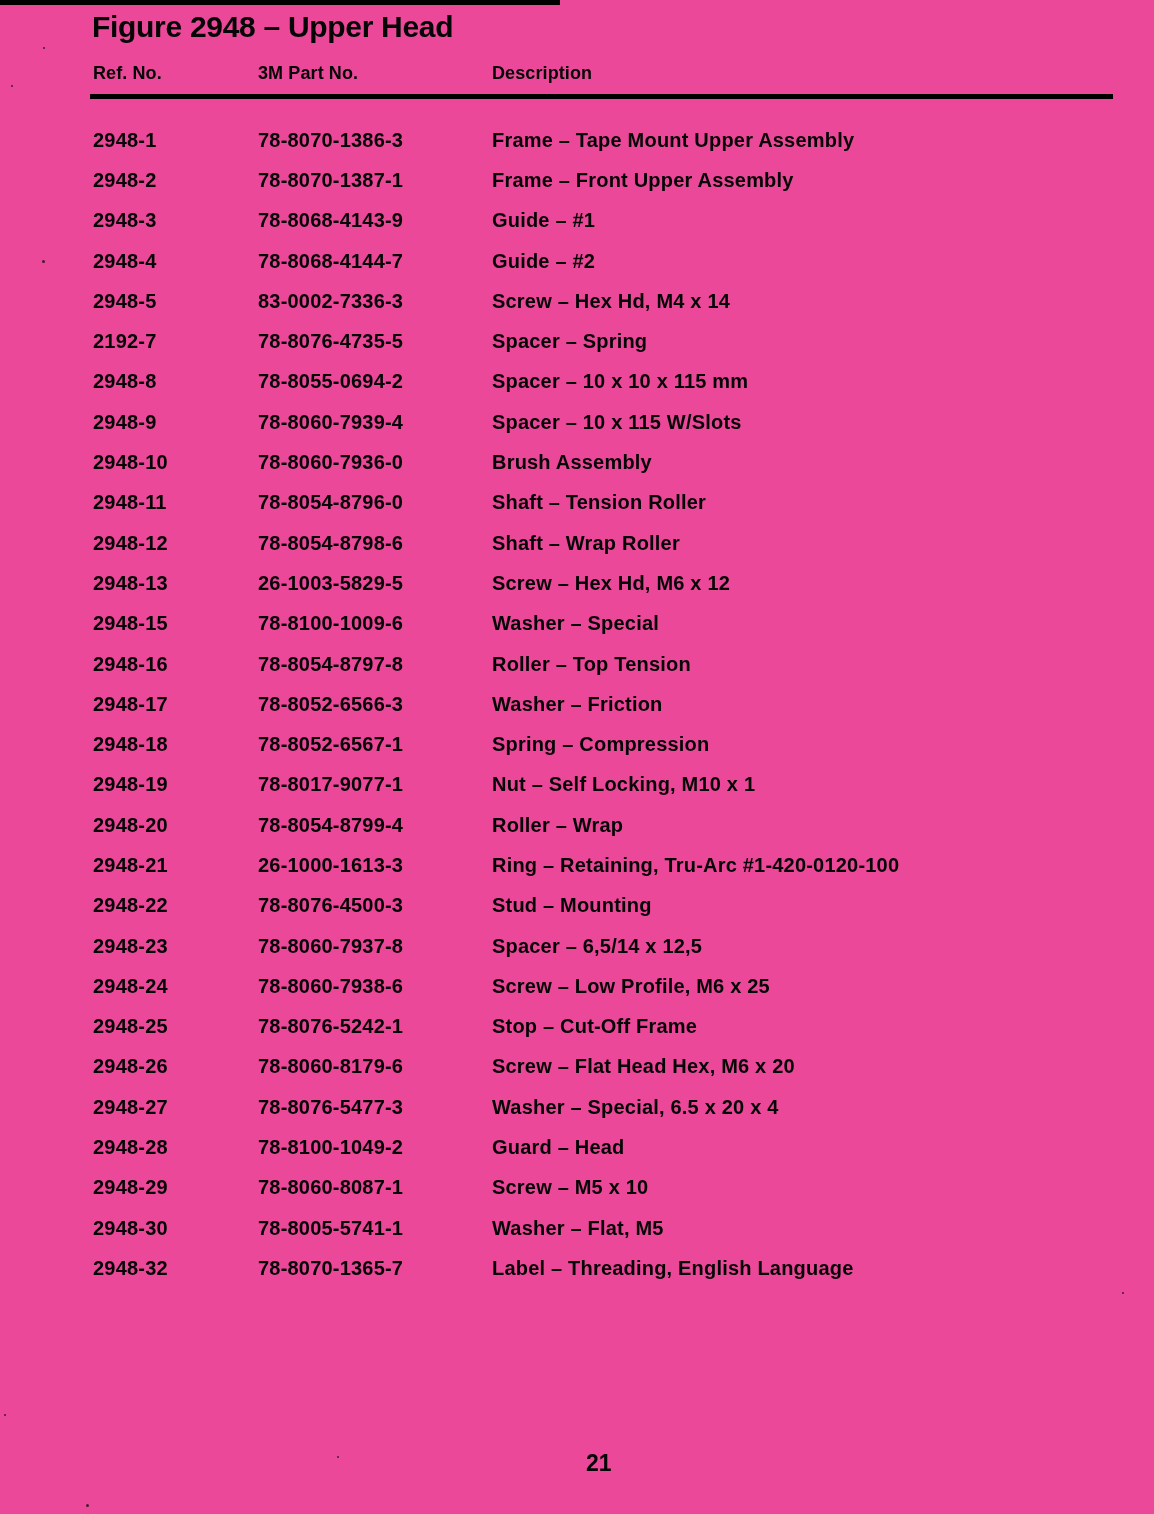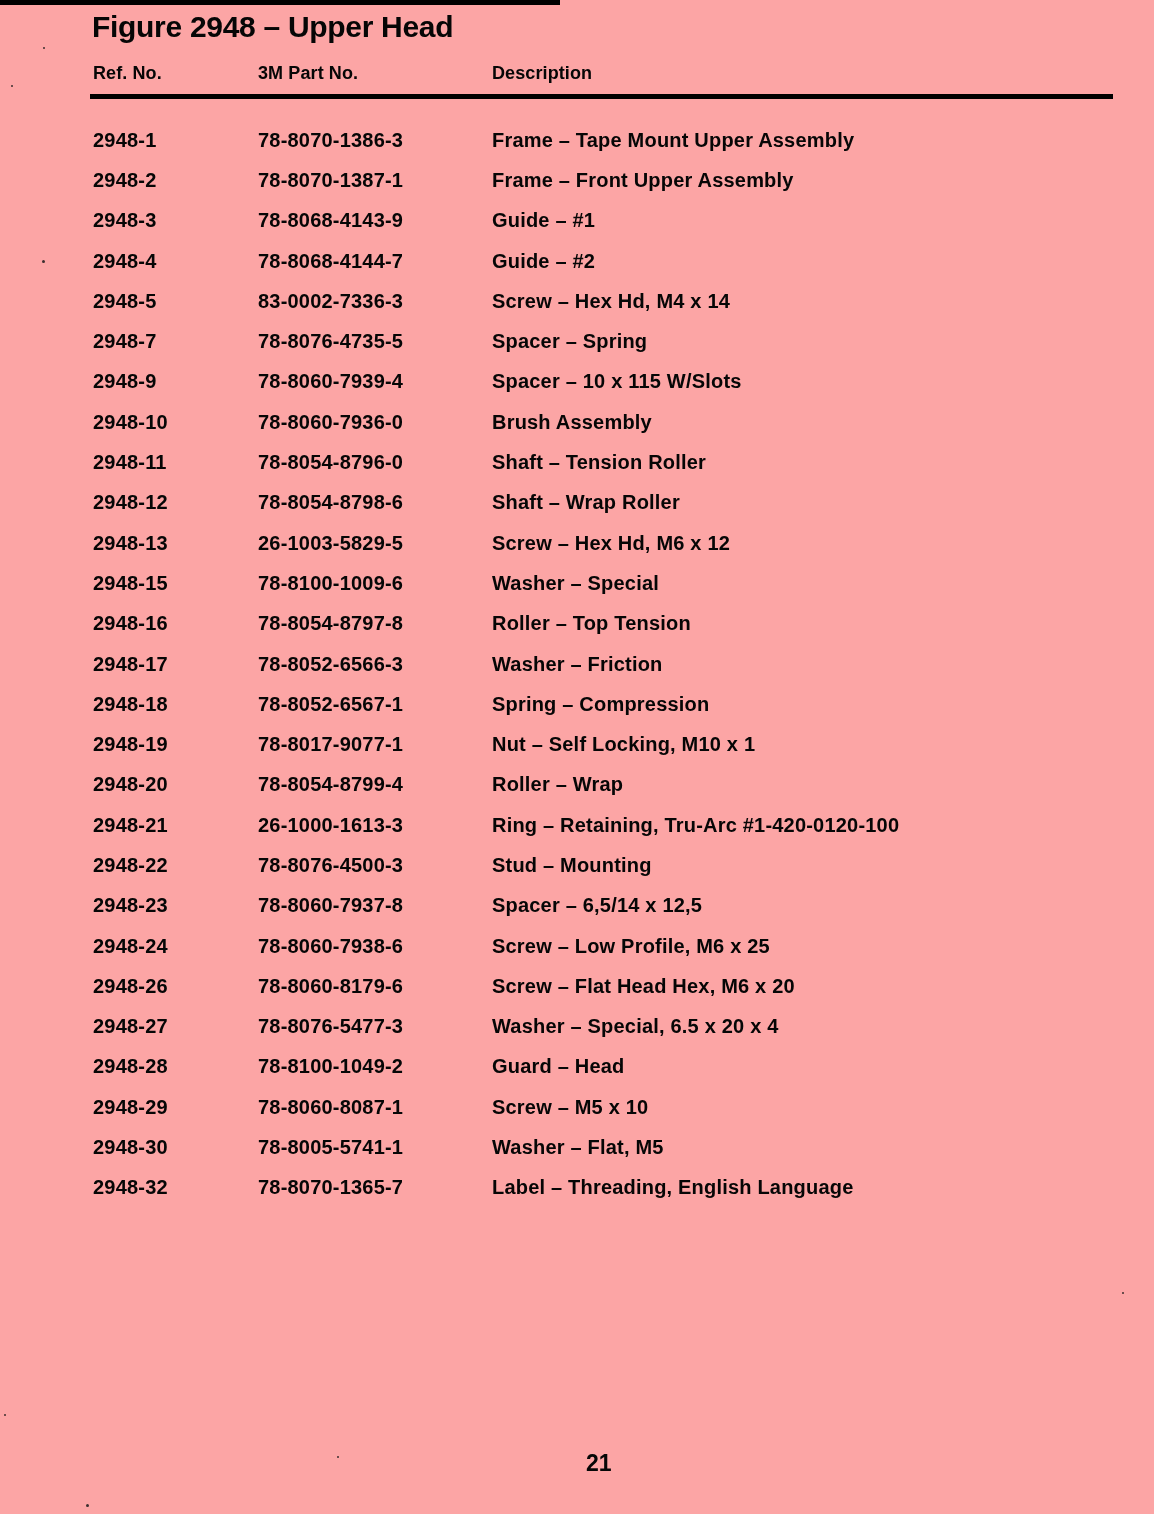--- a/index.html
+++ b/index.html
@@ -11,21 +11,21 @@
     width: 1154px;
     height: 1514px;
     position: relative;
     font-family: "Liberation Sans", sans-serif;
     color: #060606;
     overflow: hidden;
   }
   .page {
     position: absolute;
     inset: 0;
-    background: #fca5a5;
+    background: #ec4899;
   }
   .scan-bar-top {
     position: absolute;
     left: 0;
     top: 0;
     width: 560px;
     height: 5px;
     background: #000;
   }
   .title {
@@ -138,23 +138,28 @@
         <span class="cell">2948-4</span>
         <span class="cell">78-8068-4144-7</span>
         <span class="cell">Guide – #2</span>
       </div>
       <div class="row">
         <span class="cell">2948-5</span>
         <span class="cell">83-0002-7336-3</span>
         <span class="cell">Screw – Hex Hd, M4 x 14</span>
       </div>
       <div class="row">
-        <span class="cell">2948-7</span>
+        <span class="cell">2192-7</span>
         <span class="cell">78-8076-4735-5</span>
         <span class="cell">Spacer – Spring</span>
+      </div>
+      <div class="row">
+        <span class="cell">2948-8</span>
+        <span class="cell">78-8055-0694-2</span>
+        <span class="cell">Spacer – 10 x 10 x 115 mm</span>
       </div>
       <div class="row">
         <span class="cell">2948-9</span>
         <span class="cell">78-8060-7939-4</span>
         <span class="cell">Spacer – 10 x 115 W/Slots</span>
       </div>
       <div class="row">
         <span class="cell">2948-10</span>
         <span class="cell">78-8060-7936-0</span>
         <span class="cell">Brush Assembly</span>
@@ -216,20 +221,25 @@
       </div>
       <div class="row">
         <span class="cell">2948-23</span>
         <span class="cell">78-8060-7937-8</span>
         <span class="cell">Spacer – 6,5/14 x 12,5</span>
       </div>
       <div class="row">
         <span class="cell">2948-24</span>
         <span class="cell">78-8060-7938-6</span>
         <span class="cell">Screw – Low Profile, M6 x 25</span>
+      </div>
+      <div class="row">
+        <span class="cell">2948-25</span>
+        <span class="cell">78-8076-5242-1</span>
+        <span class="cell">Stop – Cut-Off Frame</span>
       </div>
       <div class="row">
         <span class="cell">2948-26</span>
         <span class="cell">78-8060-8179-6</span>
         <span class="cell">Screw – Flat Head Hex, M6 x 20</span>
       </div>
       <div class="row">
         <span class="cell">2948-27</span>
         <span class="cell">78-8076-5477-3</span>
         <span class="cell">Washer – Special, 6.5 x 20 x 4</span>

